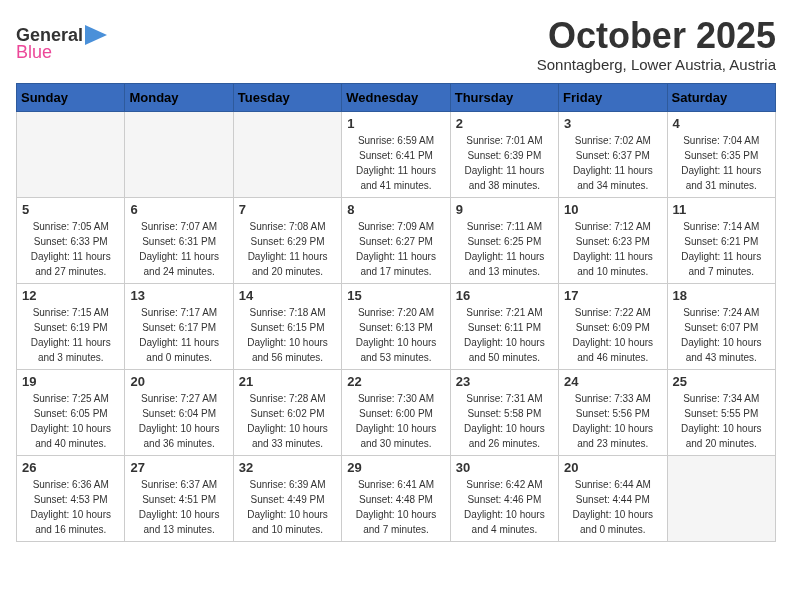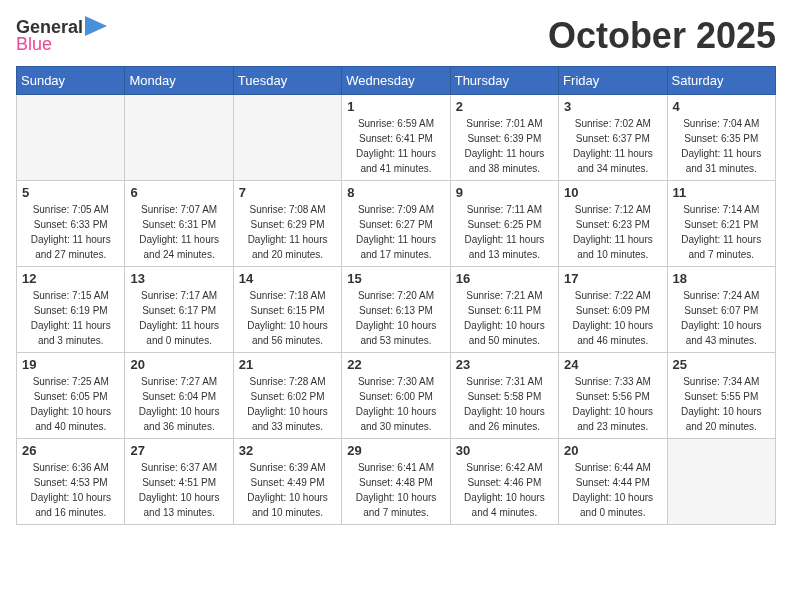--- a/index.html
+++ b/index.html
@@ -43,23 +43,23 @@
       font-size: 15px;
       color: #333;
     }
     .calendar {
       width: 100%;
       border-collapse: collapse;
       border: 1px solid #ccc;
     }
     .calendar th {
       background-color: #3a6dbf;
-      color: #ffffff;
+      color: #000000;
       font-size: 13px;
-      font-weight: normal;
+      font-weight: bold;
       padding: 6px 4px;
       text-align: left;
       border: 1px solid #2e5a9c;
     }
     .calendar td {
       vertical-align: top;
       width: 108px;
       min-height: 88px;
       padding: 4px 5px;
       border: 1px solid #ccc;
@@ -93,20 +93,21 @@
 
         <svg width="22" height="20" viewBox="0 0 22 20" style="margin-left:2px;margin-top:-2px;">
           <polygon points="0,0 22,10 0,20" fill="#4a90d9"></polygon>
         </svg>
       </div>
       <span class="logo-text-blue" style="margin-top:-4px;">Blue</span>
     </div>
   </div>
   <div class="title-block">
     <div class="month-title">October 2025</div>
+    <div class="subtitle">Sonntagberg, Lower Austria, Austria</div>
   </div>
 </div>
 
 <table class="calendar">
   <thead>
     <tr>
       <th>Sunday</th>
       <th>Monday</th>
       <th>Tuesday</th>
       <th>Wednesday</th>

